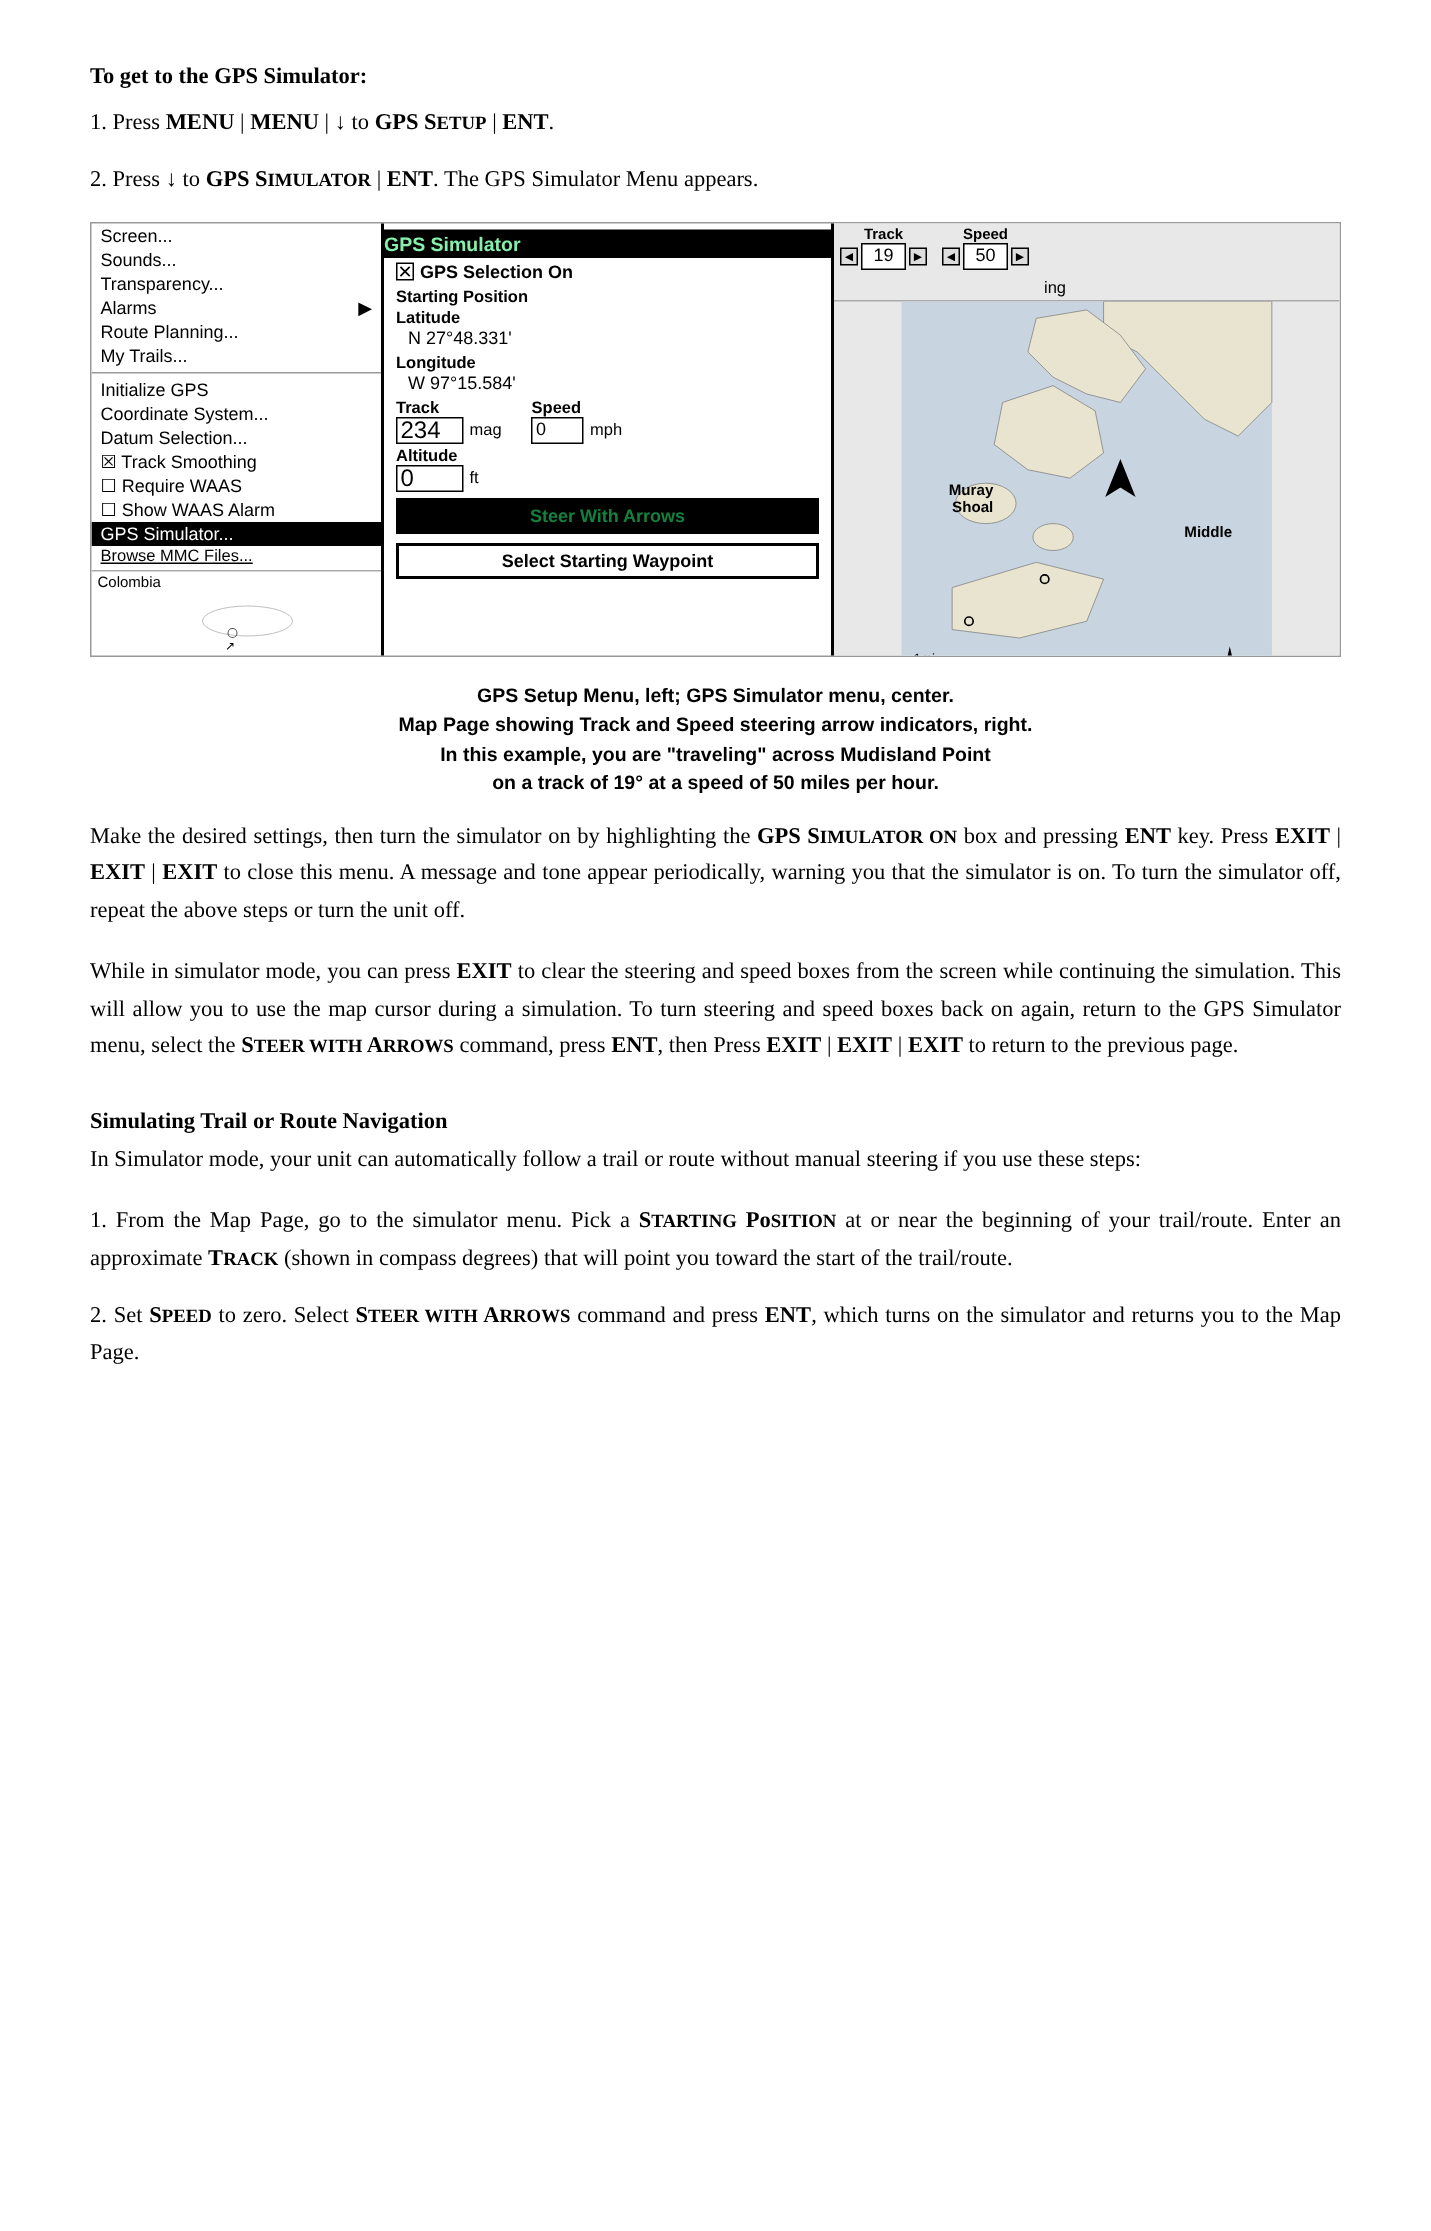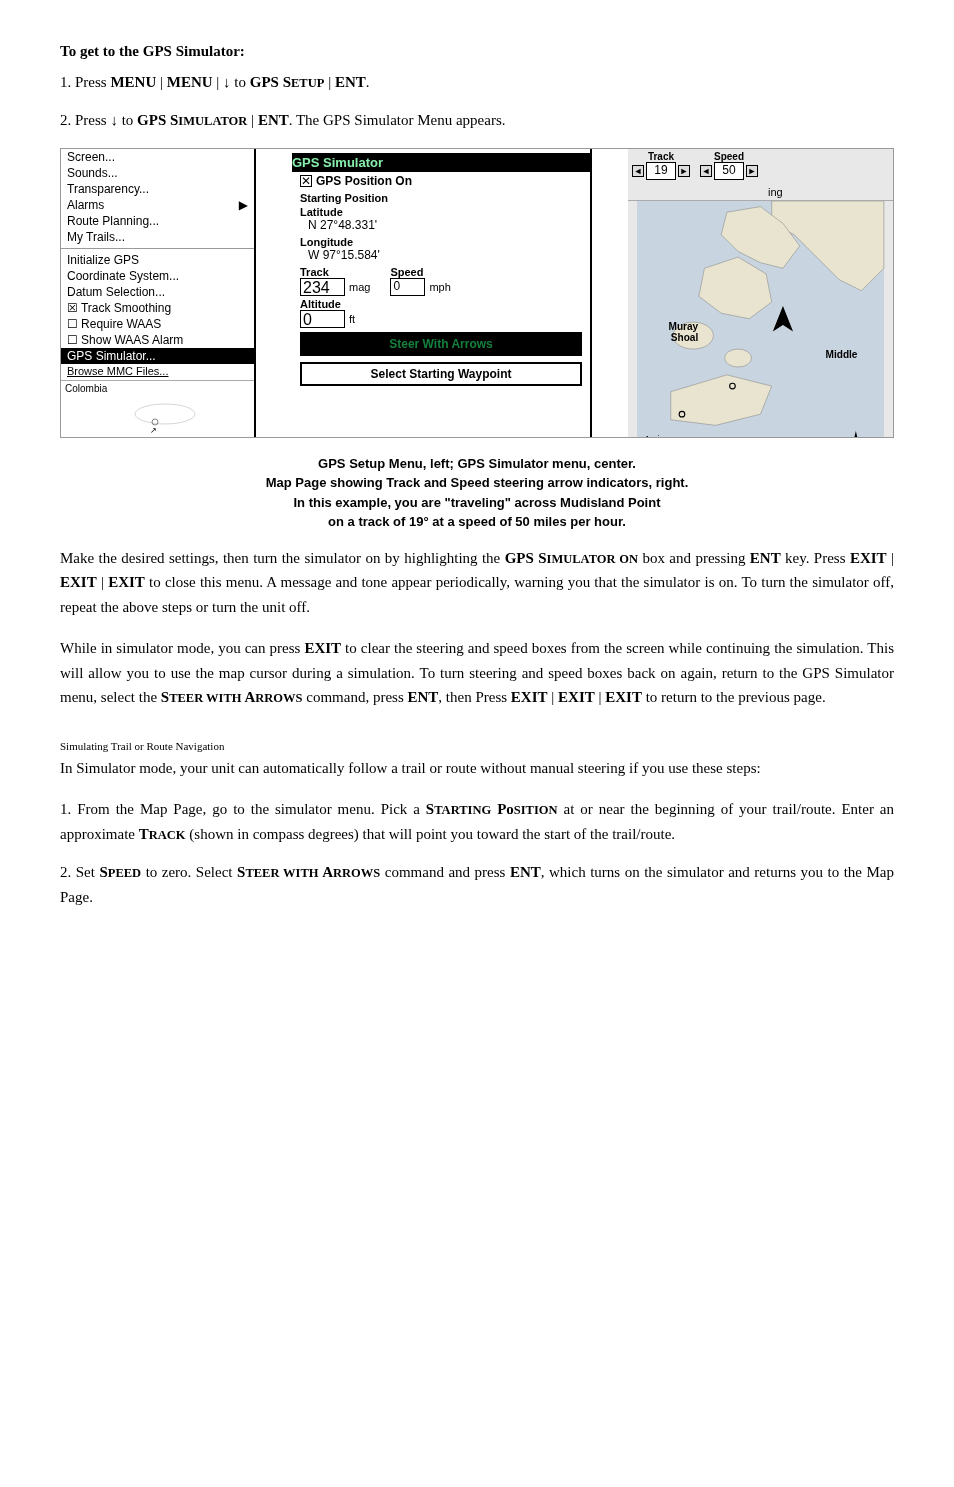--- a/index.html
+++ b/index.html
@@ -24,21 +24,20 @@
 
     .bold { font-weight: bold; }
 
     
     .screenshot-area {
       display: flex;
       width: 100%;
       border: 1px solid #999;
       margin-bottom: 10px;
       height: 290px;
-      gap: 36px;
     }
 
     
     .panel-left {
       width: 195px;
       border-right: 2px solid #000;
       font-family: Arial, sans-serif;
       font-size: 12px;
       overflow: hidden;
       position: relative;
@@ -276,22 +275,22 @@
 
     
     .body-section {
       margin-bottom: 16px;
       line-height: 1.65;
       font-size: 15px;
       text-align: justify;
     }
 
     .section-title {
-      font-weight: normal;
-      font-size: 11px;
+      font-weight: bold;
+      font-size: 15px;
       margin-bottom: 4px;
       margin-top: 30px;
     }
 
     .numbered-para {
       margin-bottom: 14px;
       line-height: 1.65;
       text-align: justify;
     }
   </style>
@@ -340,21 +339,21 @@
       </svg>
       <div class="distance-label">4000mi</div>
     </div>
   </div>
 
   <div class="panel-center">
     <div class="sim-title">GPS Simulator</div>
 
     <div class="sim-row">
       <div class="sim-checkbox checked"></div>
-      <span class="sim-label-bold">GPS Position On</span>
+      <span class="sim-label-bold">GPS Selection On</span>
     </div>
 
     <div class="sim-section-label">Starting Position</div>
     <div class="sim-section-label">Latitude</div>
     <div class="sim-coords">N  27°48.331'</div>
     <div class="sim-section-label">Longitude</div>
     <div class="sim-coords">W  97°15.584'</div>
 
     <div class="sim-track-speed">
       <div class="col">

